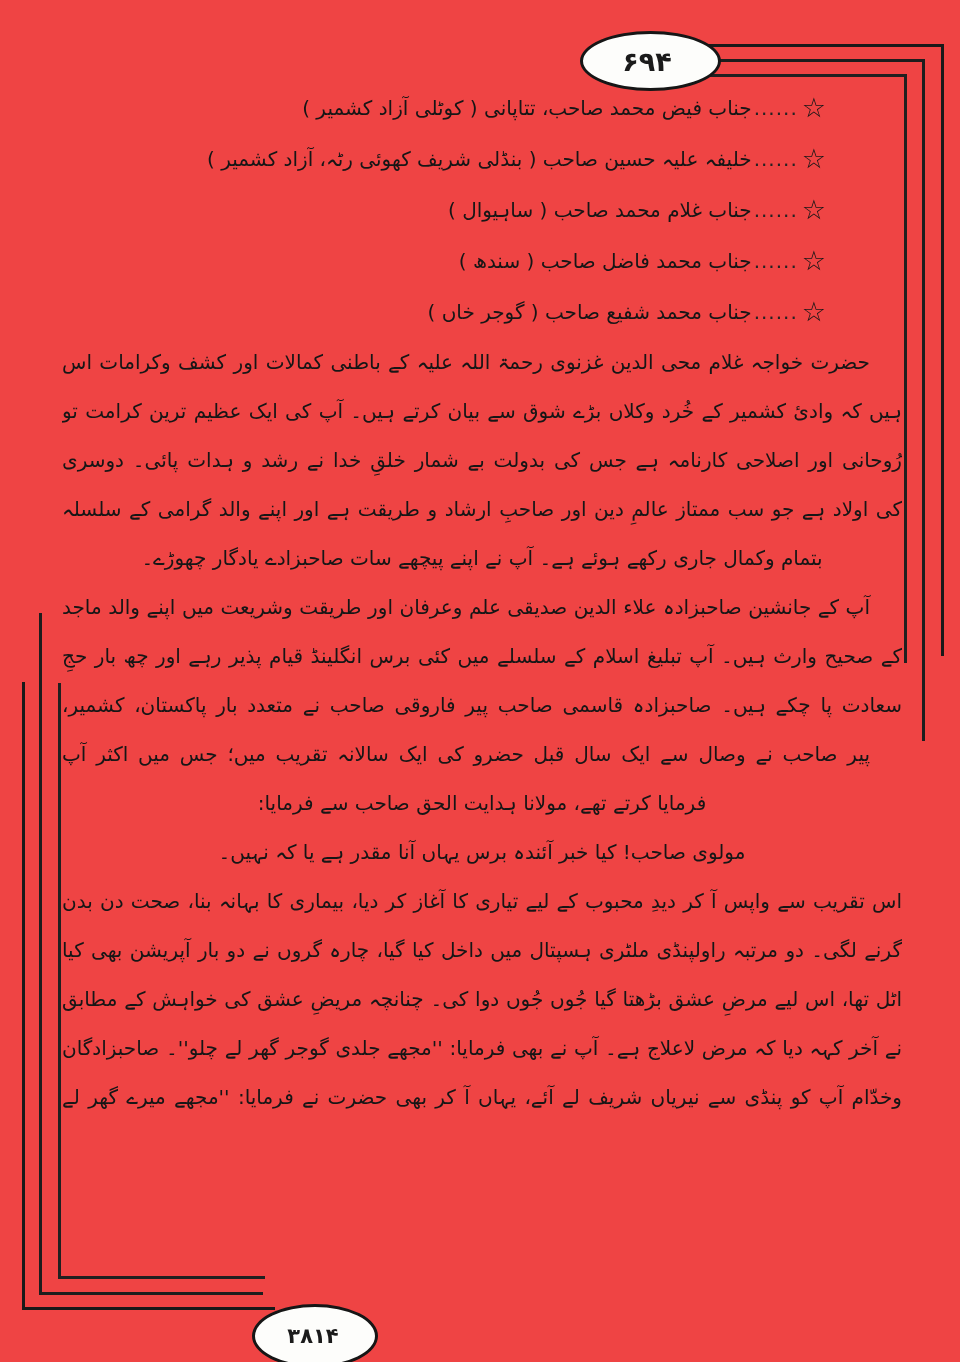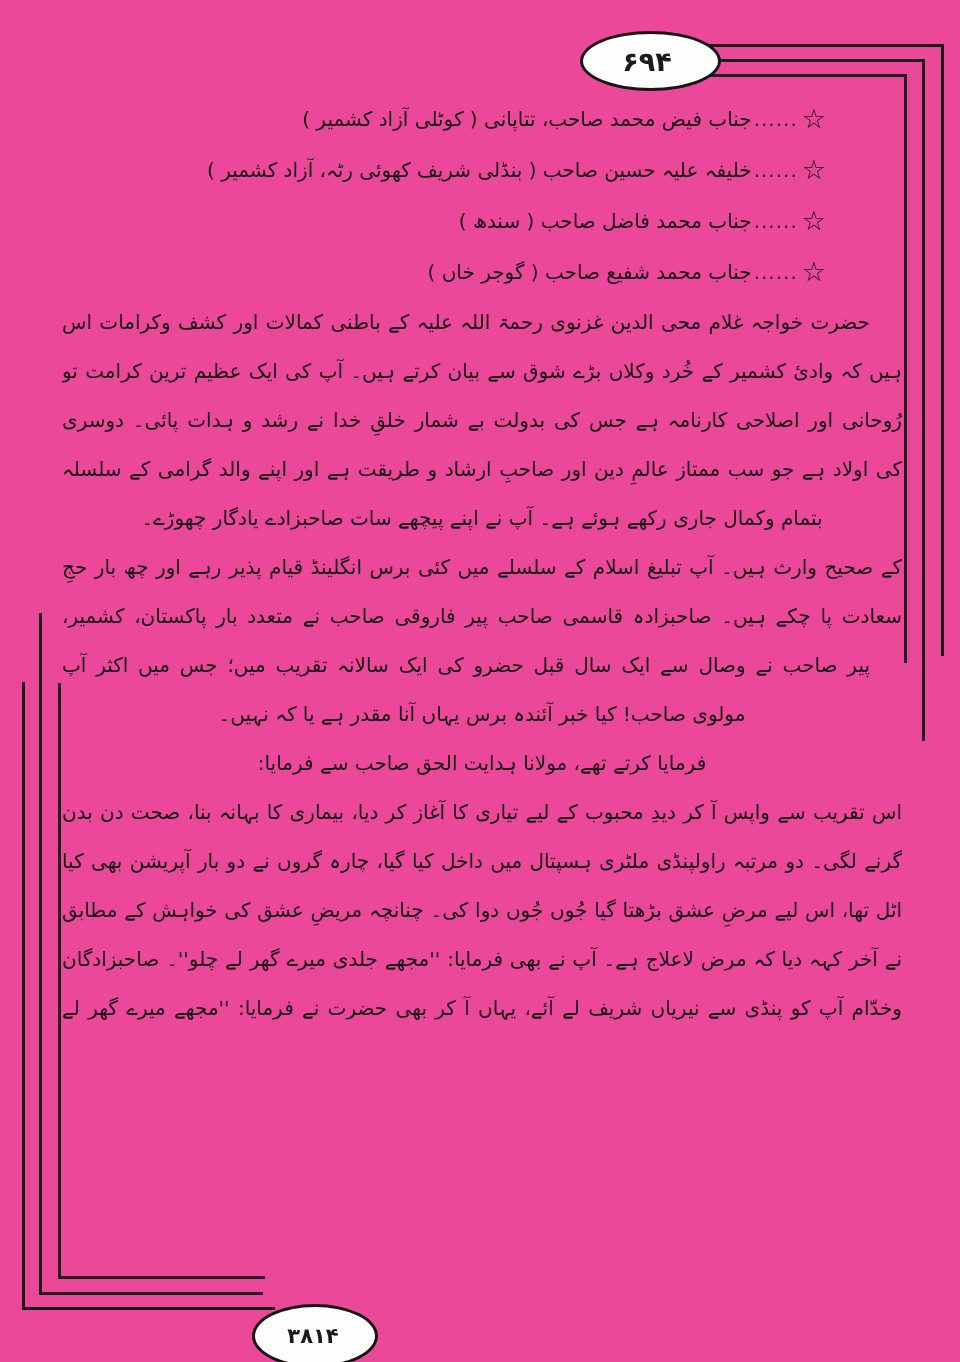--- a/index.html
+++ b/index.html
@@ -5,21 +5,21 @@
   html,body{margin:0;padding:0;}
   body{
     width:960px;height:1362px;
     background:#ffffff;
     font-family:"DejaVu Sans", sans-serif;
     position:relative;
     overflow:hidden;
   }
   .page{
     position:absolute;inset:0;
-    background:#ec4899;
+    background:#ef4444;
     color:#1b1b1b;
   }
   
   .bracket{position:absolute;pointer-events:none;}
   .tr-outer{left:700px;top:44px;width:241px;height:609px;border-top:3px solid #191919;border-right:3px solid #191919;}
   .tr-mid  {left:700px;top:59px;width:222px;height:679px;border-top:3px solid #1d1d1d;border-right:3px solid #1d1d1d;}
   .tr-inner{left:700px;top:74px;width:204px;height:586px;border-top:3px solid #202020;border-right:3px solid #202020;}
   .bl-outer{left:22px;top:682px;width:250px;height:625px;border-left:3px solid #191919;border-bottom:3px solid #191919;}
   .bl-mid  {left:39px;top:613px;width:221px;height:679px;border-left:3px solid #1d1d1d;border-bottom:3px solid #1d1d1d;}
   .bl-inner{left:58px;top:683px;width:204px;height:593px;border-left:3px solid #202020;border-bottom:3px solid #202020;}
@@ -31,21 +31,21 @@
     background:#fdfdfb;
     display:flex;align-items:center;justify-content:center;
     font-weight:bold;
     z-index:5;
   }
   .cartouche-top{left:580px;top:31px;width:128px;height:54px;font-size:27px;letter-spacing:7px;padding-right:7px;}
   .cartouche-bottom{left:252px;top:1304px;width:116px;height:58px;font-size:21px;letter-spacing:4px;padding-right:4px;}
   
   .content{
     position:absolute;
-    left:62px;right:58px;top:94px;
+    left:62px;right:58px;top:83px;
     direction:rtl;
     font-size:20px;
     color:#161616;
   }
   .list-row{
     height:51px;
     line-height:51px;
     text-align:right;
     padding-right:76px;
     white-space:nowrap;
@@ -94,40 +94,44 @@
 
   <div class="content">
 
     <div class="list-row">
       <span class="star">☆</span><span class="dots">......</span><span>جناب فیض محمد صاحب، تتاپانی ( کوٹلی آزاد کشمیر )</span>
     </div>
     <div class="list-row">
       <span class="star">☆</span><span class="dots">......</span><span>خلیفہ علیہ حسین صاحب ( بنڈلی شریف کھوئی رٹہ، آزاد کشمیر )</span>
     </div>
     <div class="list-row">
+      <span class="star">☆</span><span class="dots">......</span><span>جناب غلام محمد صاحب ( ساہیوال )</span>
+    </div>
+    <div class="list-row">
       <span class="star">☆</span><span class="dots">......</span><span>جناب محمد فاضل صاحب ( سندھ )</span>
     </div>
     <div class="list-row">
       <span class="star">☆</span><span class="dots">......</span><span>جناب محمد شفیع صاحب ( گوجر خاں )</span>
     </div>
 
     <div class="ln jl indent">حضرت خواجہ غلام محی الدین غزنوی رحمۃ اللہ علیہ کے باطنی کمالات اور کشف وکرامات اس قدر عام</div>
     <div class="ln jl">ہیں کہ وادئ کشمیر کے خُرد وکلاں بڑے شوق سے بیان کرتے ہیں۔ آپ کی ایک عظیم ترین کرامت تو وہ</div>
     <div class="ln jl">رُوحانی اور اصلاحی کارنامہ ہے جس کی بدولت بے شمار خلقِ خدا نے رشد و ہدات پائی۔ دوسری کرامت آپ</div>
     <div class="ln jl">کی اولاد ہے جو سب ممتاز عالمِ دین اور صاحبِ ارشاد و طریقت ہے اور اپنے والد گرامی کے سلسلہ مبارکہ کو</div>
     <div class="ln cl">بتمام وکمال جاری رکھے ہوئے ہے۔ آپ نے اپنے پیچھے سات صاحبزادے یادگار چھوڑے۔</div>
 
+    <div class="ln jl indent">آپ کے جانشین صاحبزادہ علاء الدین صدیقی علم وعرفان اور طریقت وشریعت میں اپنے والد ماجد</div>
     <div class="ln jl">کے صحیح وارث ہیں۔ آپ تبلیغ اسلام کے سلسلے میں کئی برس انگلینڈ قیام پذیر رہے اور چھ بار حجِ کعبہ کی</div>
     <div class="ln jl">سعادت پا چکے ہیں۔ صاحبزادہ قاسمی صاحب پیر فاروقی صاحب نے متعدد بار پاکستان، کشمیر، افغانستان</div>
 
     <div class="ln jl indent">پیر صاحب نے وصال سے ایک سال قبل حضرو کی ایک سالانہ تقریب میں؛ جس میں اکثر آپ شرکت</div>
+    <div class="ln cl">فرمایا کرتے تھے، مولانا ہدایت الحق صاحب سے فرمایا:</div>
+
     <div class="ln cl">مولوی صاحب! کیا خبر آئندہ برس یہاں آنا مقدر ہے یا کہ نہیں۔</div>
-
-    <div class="ln cl">فرمایا کرتے تھے، مولانا ہدایت الحق صاحب سے فرمایا:</div>
 
     <div class="ln jl">اس تقریب سے واپس آ کر دیدِ محبوب کے لیے تیاری کا آغاز کر دیا، بیماری کا بہانہ بنا، صحت دن بدن</div>
     <div class="ln jl">گرنے لگی۔ دو مرتبہ راولپنڈی ملٹری ہسپتال میں داخل کیا گیا، چارہ گروں نے دو بار آپریشن بھی کیا مگر فیصلہ</div>
     <div class="ln jl">اٹل تھا، اس لیے مرضِ عشق بڑھتا گیا جُوں جُوں دوا کی۔ چنانچہ مریضِ عشق کی خواہش کے مطابق معالجین</div>
-    <div class="ln jl">نے آخر کہہ دیا کہ مرض لاعلاج ہے۔ آپ نے بھی فرمایا: ''مجھے جلدی میرے گھر لے چلو''۔ صاحبزادگان</div>
+    <div class="ln jl">نے آخر کہہ دیا کہ مرض لاعلاج ہے۔ آپ نے بھی فرمایا: ''مجھے جلدی گوجر گھر لے چلو''۔ صاحبزادگان</div>
     <div class="ln jl">وخدّام آپ کو پنڈی سے نیریاں شریف لے آئے، یہاں آ کر بھی حضرت نے فرمایا: ''مجھے میرے گھر لے</div>
 
   </div>
 </div>
 
 </body></html>

